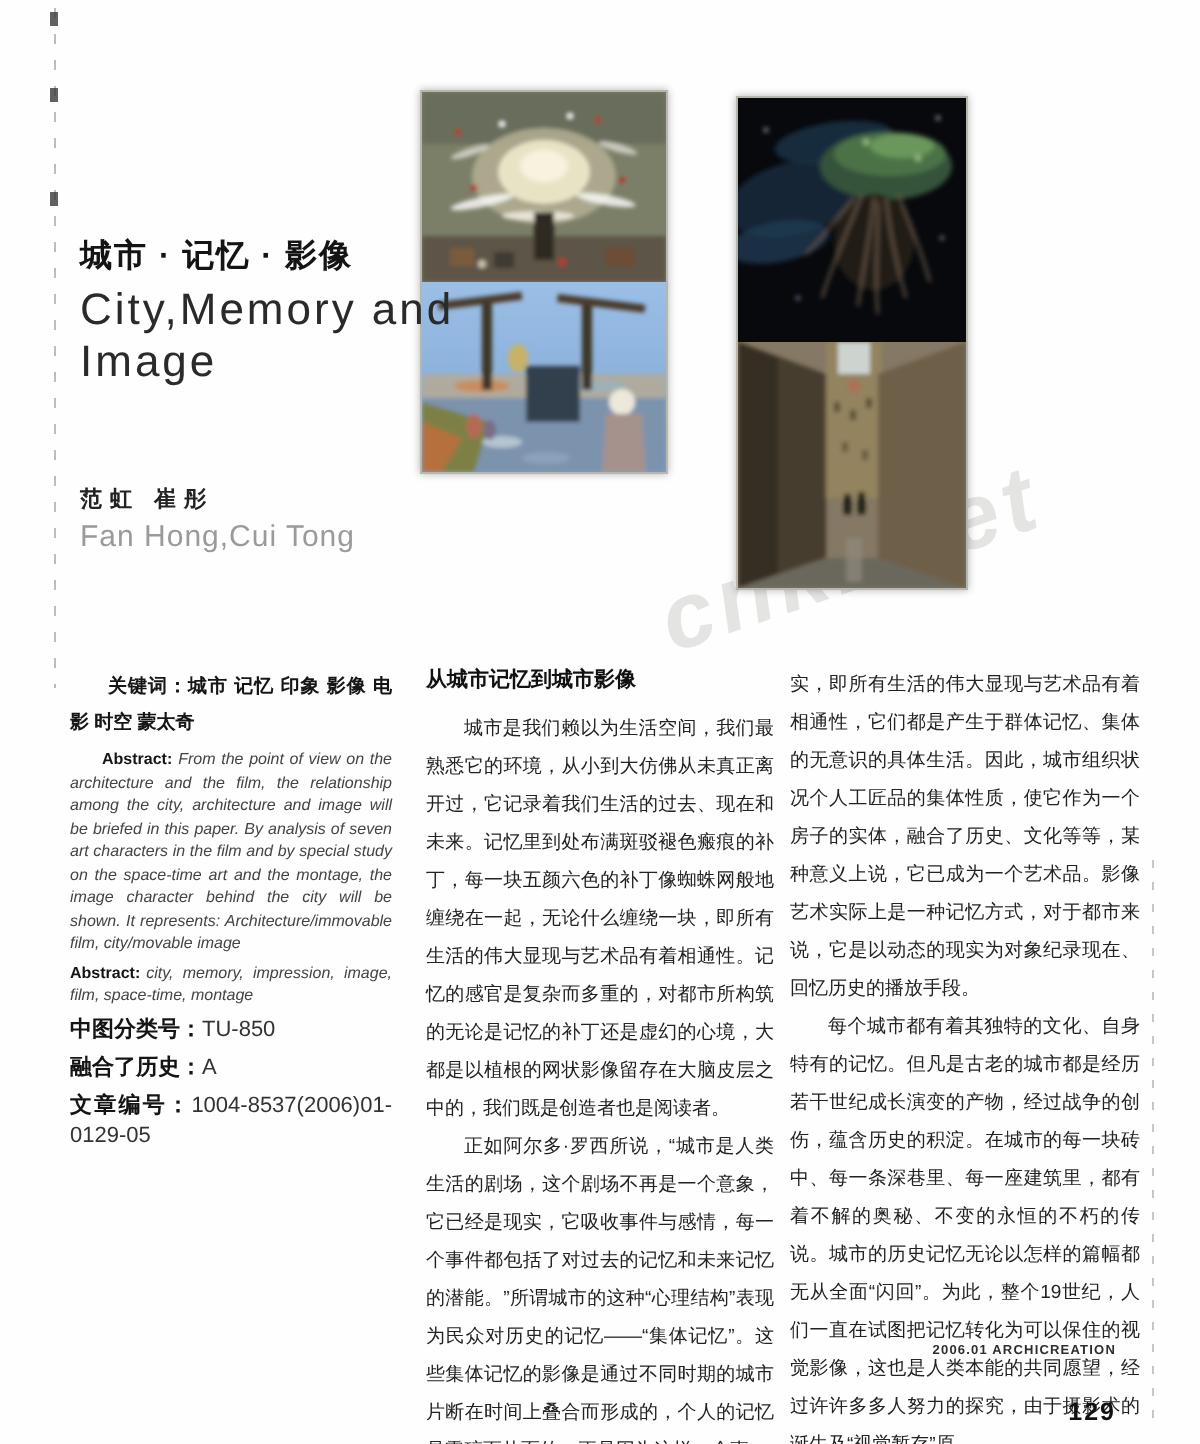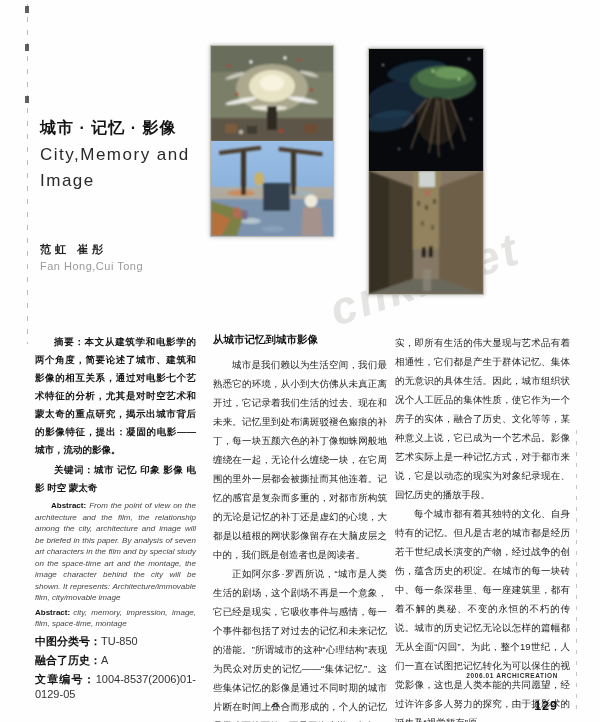--- a/index.html
+++ b/index.html
@@ -10,25 +10,25 @@
     background:repeating-linear-gradient(to bottom,#9a9a9a 0 5px,transparent 5px 13px);opacity:.65;}
   .scan-line-right{position:absolute;left:576px;top:430px;width:1px;height:280px;
     background:repeating-linear-gradient(to bottom,#9a9a9a 0 4px,transparent 4px 11px);opacity:.55;}
   .scan-tick{position:absolute;left:25px;width:4px;height:7px;background:#3a3a3a;opacity:.8;}
   
   .watermark{position:absolute;left:326px;top:252px;transform:rotate(-19deg);
     font-size:46px;font-weight:bold;letter-spacing:3px;color:#e4e4e2;z-index:0;font-style:italic;}
   
   .title-zh{position:absolute;left:40px;top:118px;margin:0;font-size:16px;font-weight:bold;
     letter-spacing:1px;color:#141414;z-index:2;}
-  .title-en{position:absolute;left:40px;top:142px;font-size:17px;line-height:26px;
+  .title-en{position:absolute;left:40px;top:142px;font-size:22px;line-height:26px;
     letter-spacing:1.5px;color:#2a2a2a;font-weight:500;z-index:2;}
   .authors-zh{position:absolute;left:40px;top:242px;font-size:11px;font-weight:bold;
     letter-spacing:4px;color:#222;z-index:2;}
-  .authors-en{position:absolute;left:40px;top:260px;font-size:11px;color:#9a9a9a;
+  .authors-en{position:absolute;left:40px;top:260px;font-size:15px;color:#9a9a9a;
     letter-spacing:.5px;z-index:2;}
   
   .figstrip{position:absolute;background:#1b1b1b;box-shadow:0 0 4px rgba(0,0,0,.3);
     border:1px solid #b7b7ae;z-index:1;}
   .figstrip svg{display:block;}
   
   .col{position:absolute;top:333px;z-index:2;text-align:justify;}
   .col1{left:35px;width:161px;}
   .col2{left:213px;width:174px;}
   .col3{left:395px;width:175px;}
@@ -190,32 +190,31 @@
           <rect x="56" y="34" width="3" height="5" fill="#5c5138"></rect>
         <rect x="64" y="28" width="3" height="5" fill="#5c5138"></rect>
           <rect x="52" y="50" width="3" height="5" fill="#6a5d40"></rect>
         <rect x="62" y="54" width="3" height="5" fill="#6a5d40"></rect>
         <circle cx="58" cy="22" r="3" fill="#b46a54" opacity=".8"></circle>
       </g>
     </svg>
   </div>
 
   <div class="col col1">
-    <p class="zh bold indent"><span class="lbl">摘要：</span><span>本文从建筑学和电影学的两个角度，简要论述了城市、建筑和影像的相互关系，通过对电影七个艺术特征的分析，尤其是对时空艺术和蒙太奇的重点研究，揭示出城市背后的影像特征，提出：凝固的电影——城市，流动的影像。</span></p>
     <p class="zh bold indent kwzh"><span class="lbl">关键词：</span><span>城市 记忆 印象 影像 电影 时空 蒙太奇</span></p>
     <p class="en indent"><b>Abstract:</b><i>From the point of view on the architecture and the film, the relationship among the city, architecture and image will be briefed in this paper. By analysis of seven art characters in the film and by special study on the space-time art and the montage, the image character behind the city will be shown. It represents: Architecture/immovable film, city/movable image</i></p>
     <p class="en"><b>Abstract:</b><i>city, memory, impression, image, film, space-time, montage</i></p>
     <p class="meta"><span class="lbl">中图分类号：</span><span>TU-850</span></p>
     <p class="meta"><span class="lbl">融合了历史：</span><span>A</span></p>
     <p class="meta"><span class="lbl">文章编号：</span><span>1004-8537(2006)01-0129-05</span></p>
   </div>
 
   <div class="col col2">
     <h2 class="sect-head">从城市记忆到城市影像</h2>
-    <p class="zh indent">城市是我们赖以为生活空间，我们最熟悉它的环境，从小到大仿佛从未真正离开过，它记录着我们生活的过去、现在和未来。记忆里到处布满斑驳褪色瘢痕的补丁，每一块五颜六色的补丁像蜘蛛网般地缠绕在一起，无论什么缠绕一块，在它周围的里外一层都会被撕扯而其他连着。记忆的感官是复杂而多重的，对都市所构筑的无论是记忆的补丁还是虚幻的心境，大都是以植根的网状影像留存在大脑皮层之中的，我们既是创造者也是阅读者。</p>
+    <p class="zh indent">城市是我们赖以为生活空间，我们最熟悉它的环境，从小到大仿佛从未真正离开过，它记录着我们生活的过去、现在和未来。记忆里到处布满斑驳褪色瘢痕的补丁，每一块五颜六色的补丁像蜘蛛网般地缠绕在一起，无论什么缠绕一块，即所有生活的伟大显现与艺术品有着相通性。记忆的感官是复杂而多重的，对都市所构筑的无论是记忆的补丁还是虚幻的心境，大都是以植根的网状影像留存在大脑皮层之中的，我们既是创造者也是阅读者。</p>
     <p class="zh indent">正如阿尔多·罗西所说，“城市是人类生活的剧场，这个剧场不再是一个意象，它已经是现实，它吸收事件与感情，每一个事件都包括了对过去的记忆和未来记忆的潜能。”所谓城市的这种“心理结构”表现为民众对历史的记忆——“集体记忆”。这些集体记忆的影像是通过不同时期的城市片断在时间上叠合而形成的，个人的记忆是零碎而片面的，正是因为这样一个事</p>
   </div>
 
   <div class="col col3">
     <p class="zh">实，即所有生活的伟大显现与艺术品有着相通性，它们都是产生于群体记忆、集体的无意识的具体生活。因此，城市组织状况个人工匠品的集体性质，使它作为一个房子的实体，融合了历史、文化等等，某种意义上说，它已成为一个艺术品。影像艺术实际上是一种记忆方式，对于都市来说，它是以动态的现实为对象纪录现在、回忆历史的播放手段。</p>
     <p class="zh indent">每个城市都有着其独特的文化、自身特有的记忆。但凡是古老的城市都是经历若干世纪成长演变的产物，经过战争的创伤，蕴含历史的积淀。在城市的每一块砖中、每一条深巷里、每一座建筑里，都有着不解的奥秘、不变的永恒的不朽的传说。城市的历史记忆无论以怎样的篇幅都无从全面“闪回”。为此，整个19世纪，人们一直在试图把记忆转化为可以保住的视觉影像，这也是人类本能的共同愿望，经过许许多多人努力的探究，由于摄影术的诞生及“视觉暂存”原</p>
   </div>
 
   <div class="footer">
     <div class="journal-line">2006.01  ARCHICREATION</div>

